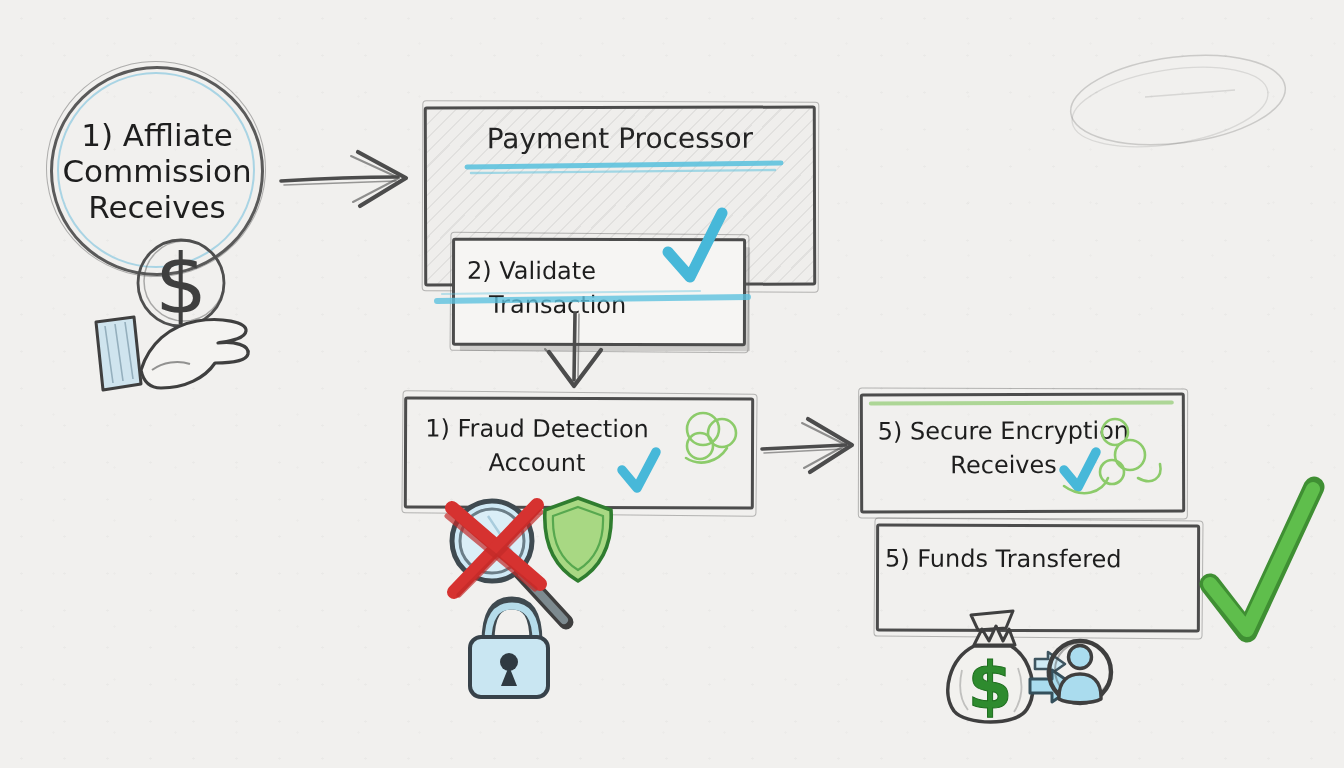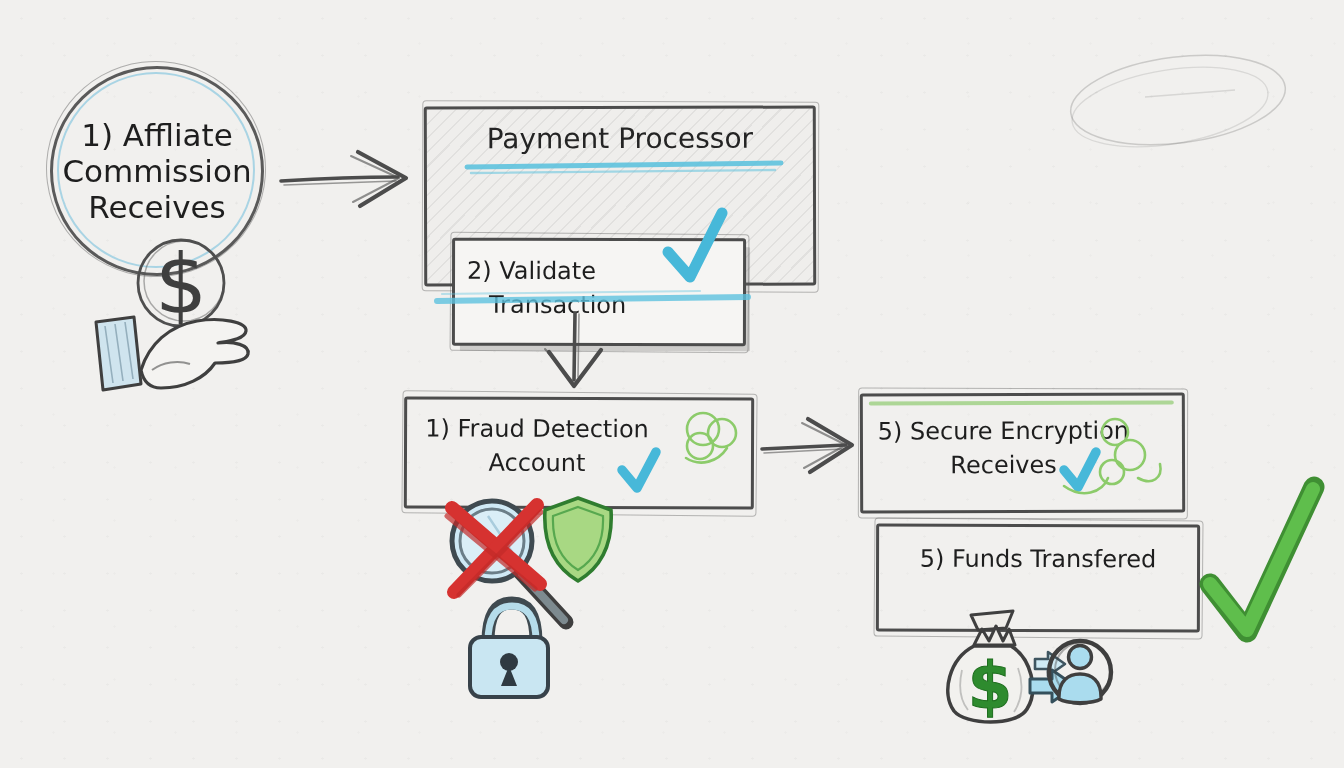--- a/index.html
+++ b/index.html
@@ -74,21 +74,21 @@
   #node-step3 .box-text{padding:12px 96px 0 12px;text-align:center;}
   
   #node-step4{left:860px;top:393px;width:325px;height:120px;transform:rotate(-.2deg);}
   #node-step4 .box-text{padding:18px 46px 0 8px;text-align:center;}
   .green-topline{
     position:absolute;left:6px;right:8px;top:5px;height:4px;
     background:rgba(150,205,120,.75);border-radius:2px;
   }
   
   #node-step5{left:876px;top:524px;width:324px;height:108px;transform:rotate(.15deg);}
-  #node-step5 .box-text{padding:15px 6px 0 6px;text-align:center;}
+  #node-step5 .box-text{padding:15px 6px 0 6px;text-align:left;}
   .box-text{font-size:24px;line-height:34px;font-weight:500;color:#1e1e1e;white-space:nowrap;}
   
   #art{position:absolute;left:0;top:0;z-index:5;pointer-events:none;}
 </style>
 </head>
 <body>
 
 <div id="canvas">
 
   <div id="node-step1" class="abs">

